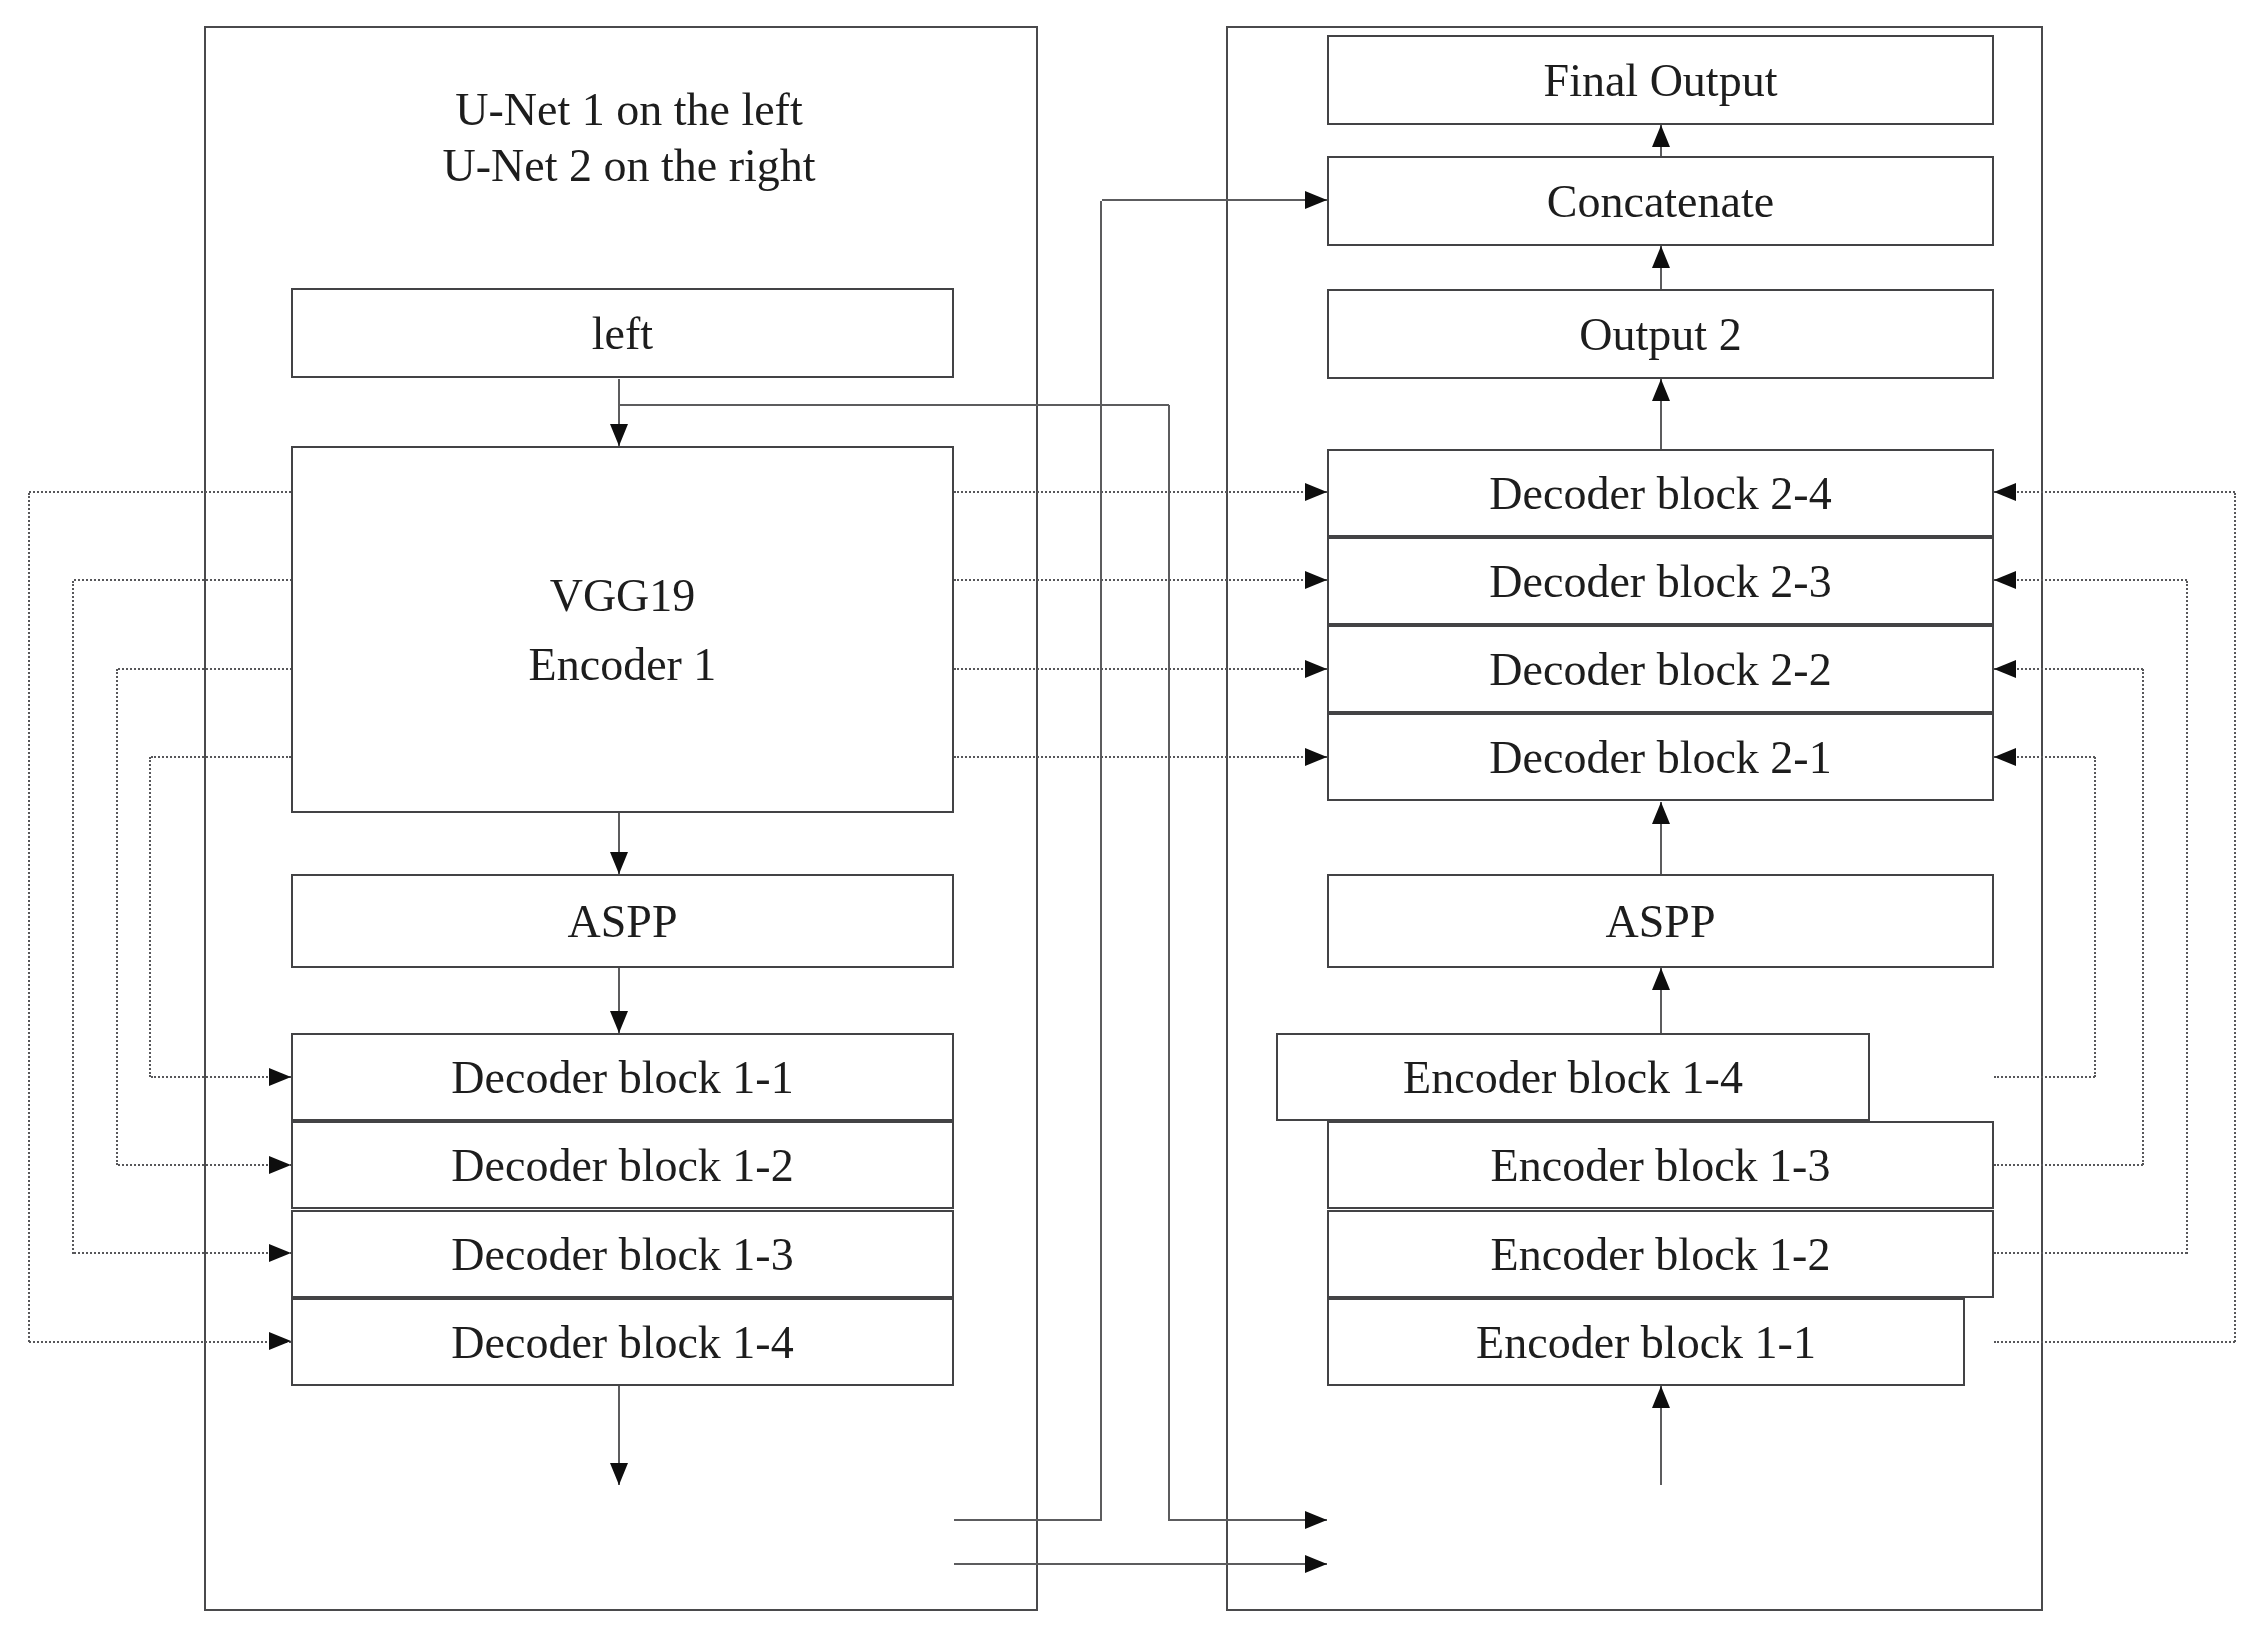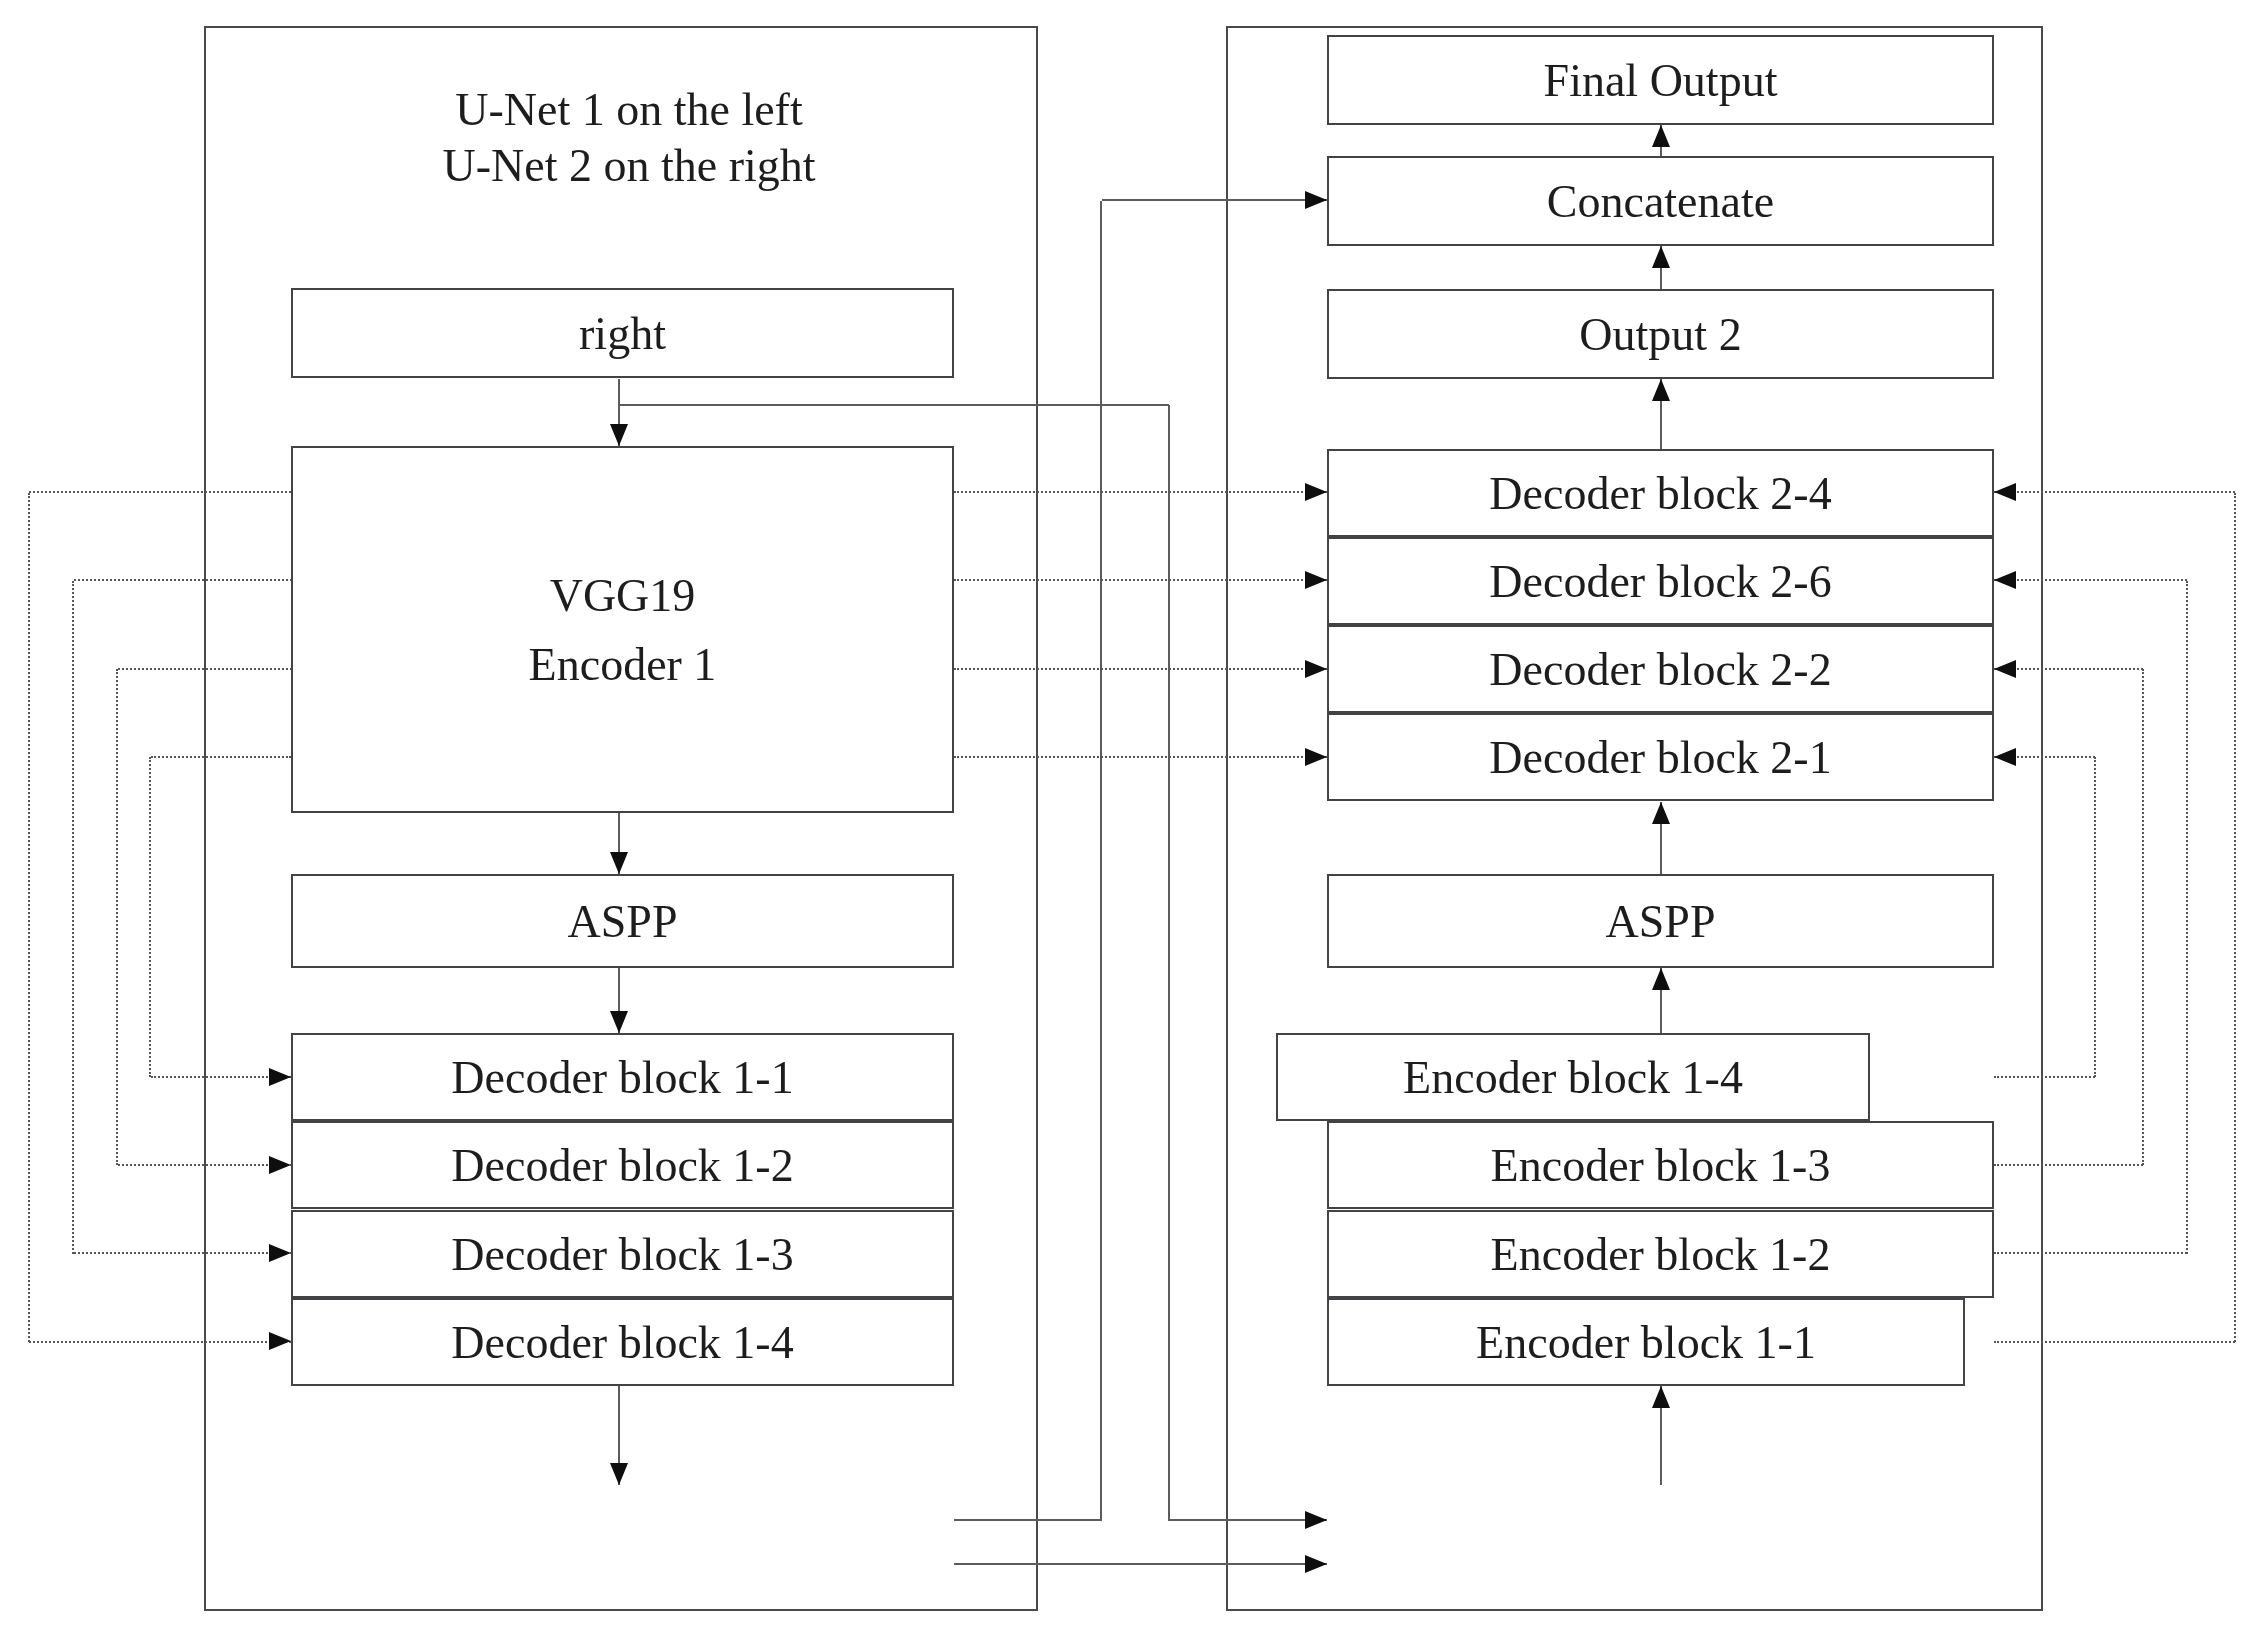--- a/index.html
+++ b/index.html
@@ -101,21 +101,21 @@
   <div class="ln vd" style="left:2186px;top:581px;height:673px"></div>
   <div class="ln hd" style="left:1994px;top:579px;width:193px"></div>
   <div class="ln hd" style="left:1994px;top:1164px;width:149px"></div>
   <div class="ln vd" style="left:2142px;top:669px;height:496px"></div>
   <div class="ln hd" style="left:1994px;top:668px;width:149px"></div>
   <div class="ln hd" style="left:1994px;top:1076px;width:101px"></div>
   <div class="ln vd" style="left:2094px;top:757px;height:320px"></div>
   <div class="ln hd" style="left:1994px;top:756px;width:101px"></div>
 
   <div class="box" style="left:291px;top:288px;width:663px;height:90px">
-    <span>right</span>
+    <span>left</span>
   </div>
   <div class="box" style="left:291px;top:446px;width:663px;height:367px">
     <span>VGG19</span>
     <span>Encoder 1</span>
   </div>
   <div class="box" style="left:291px;top:874px;width:663px;height:94px">
     <span>ASPP</span>
   </div>
   <div class="box" style="left:291px;top:1033px;width:663px;height:88px">
     <span>Decoder block 1-1</span>
@@ -136,21 +136,21 @@
   <div class="box" style="left:1327px;top:35px;width:667px;height:90px">
     <span>Final Output</span>
   </div>
   <div class="box" style="left:1327px;top:289px;width:667px;height:90px">
     <span>Output 2</span>
   </div>
   <div class="box" style="left:1327px;top:449px;width:667px;height:88px">
     <span>Decoder block 2-4</span>
   </div>
   <div class="box" style="left:1327px;top:537px;width:667px;height:88px">
-    <span>Decoder block 2-6</span>
+    <span>Decoder block 2-3</span>
   </div>
   <div class="box" style="left:1327px;top:625px;width:667px;height:88px">
     <span>Decoder block 2-2</span>
   </div>
   <div class="box" style="left:1327px;top:713px;width:667px;height:88px">
     <span>Decoder block 2-1</span>
   </div>
   <div class="box" style="left:1327px;top:874px;width:667px;height:94px">
     <span>ASPP</span>
   </div>

